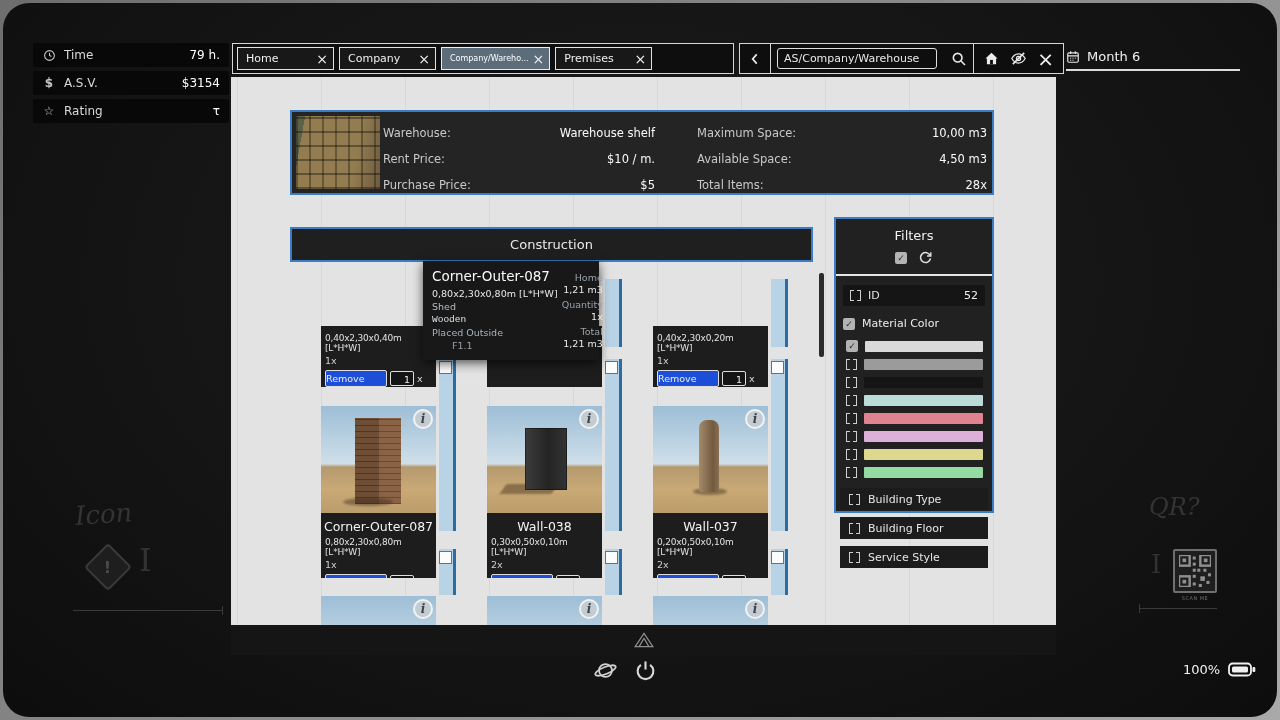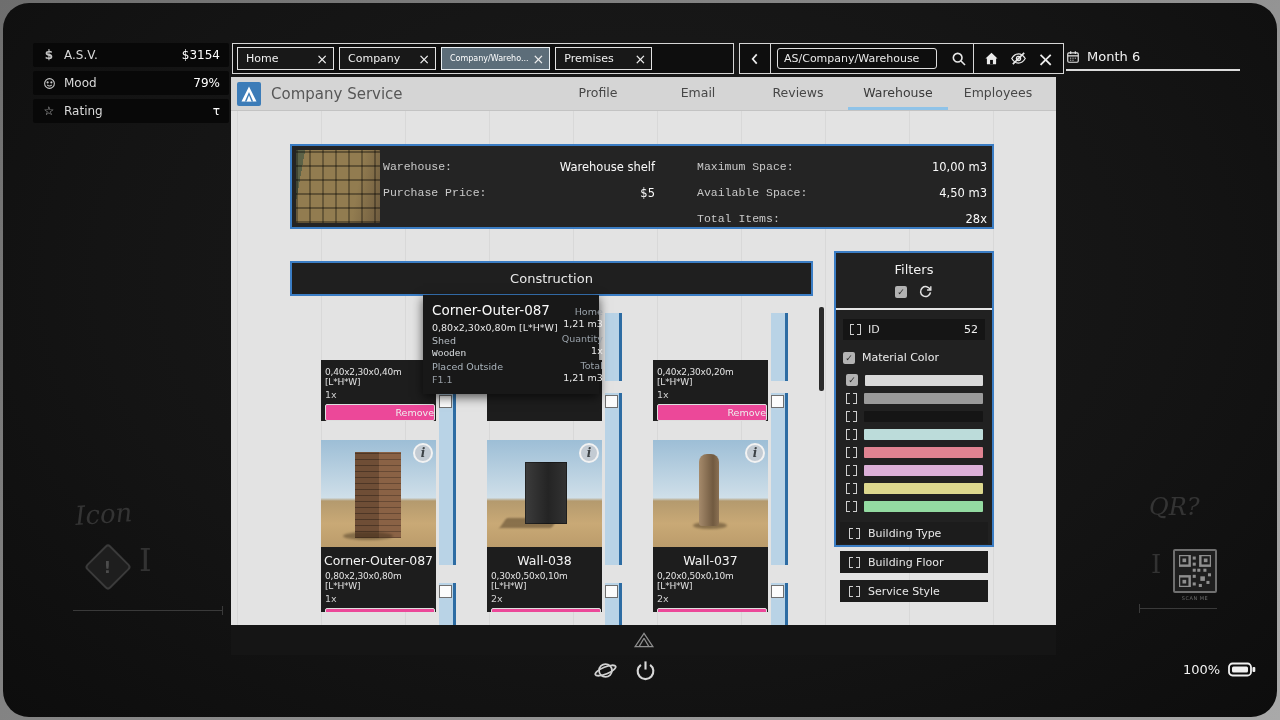--- a/index.html
+++ b/index.html
@@ -51,55 +51,55 @@
   
   .info-panel{left:59px;top:33px;width:704px;height:85px;border:2px solid #3b7dc4;background:#242424;box-sizing:border-box;}
   .thumb{position:absolute;left:4px;top:4px;width:84px;height:73px;border-radius:1px;
     background:linear-gradient(180deg,#8a7a52,#6e5b3e);
     background-image:repeating-linear-gradient(0deg,rgba(0,0,0,.35) 0 2px,transparent 2px 14px),
       repeating-linear-gradient(90deg,rgba(0,0,0,.3) 0 2px,transparent 2px 13px),
       linear-gradient(100deg,#5c6247 0 9px,#927c50 9px 70%,#6e5b3e 100%);}
   .icol{position:absolute;top:8px;}
   .icolL{left:91px;width:272px;} .icolR{left:405px;width:290px;}
   .irow{display:flex;justify-content:space-between;height:26px;line-height:26px;font-size:11.5px;}
-  .il{color:#c9c9c9;font-family:Liberation Mono, monospace;} .iv{color:#fafafa;}
+  .il{color:#c9c9c9;} .iv{color:#fafafa;}
   
   .constr{left:59px;top:150px;width:523px;height:35px;border:2px solid #3b7dc4;background:#1f1f1f;
     box-sizing:border-box;display:flex;align-items:center;justify-content:center;
     font-size:13px;color:#e9e9e9;}
   .scroll-thumb{left:588px;top:196px;width:5px;height:84px;background:#2b2b2b;border-radius:2px;}
   
   .card{position:absolute;width:115px;background:#1d1d1d;color:#ddd;box-sizing:border-box;overflow:hidden;margin-top:47px;}
   .cstrip{position:absolute;width:14px;background:#b9d3e6;border-right:3px solid #2d6ca3;}
   .ccheck{position:absolute;width:13px;height:13px;background:#fcfcfc;border:1px solid #6f6f6f;box-sizing:border-box;}
   .cimg{height:107px;position:relative;overflow:hidden;
     background:linear-gradient(180deg,#9dbed6 0%,#cfdfe9 54%,#b49a6e 57%,#c9a976 78%,#bb9c6b 100%);}
   .cimg.stub{height:46px;background:linear-gradient(180deg,#9dbed6,#c2d7e5);}
   .iinfo{position:absolute;top:3px;right:3px;width:20px;height:20px;border-radius:50%;
     background:#c3cbd3;border:2px solid #f2f2f2;color:#3d4246;display:flex;align-items:center;
     justify-content:center;font:italic bold 12px "DejaVu Serif",serif;box-sizing:border-box;}
   .cname{text-align:center;font-size:12.5px;color:#f3f3f3;margin-top:6px;}
   .cdims{font-size:9px;letter-spacing:-.2px;color:#e2e2e2;padding:3px 4px 0;}
   .ccount{font-size:9.5px;color:#cfcfcf;padding:2px 4px 0;}
   .cctrl{display:flex;align-items:center;gap:3px;padding:4px 4px 6px;}
-  .btn-remove{flex:0 0 60px;height:15px;border:1px solid #dedede;border-radius:2px;background:#ec4899;
-    color:#eee;font-size:9.5px;text-align:right;line-height:15px;padding-left:48px;}
+  .btn-remove{flex:0 0 60px;height:15px;border:1px solid #dedede;border-radius:2px;background:#1d4ed8;
+    color:#eee;font-size:9.5px;text-align:left;line-height:15px;}
   .qty{width:24px;height:15px;border:1px solid #dedede;border-radius:2px;background:#141414;color:#eee;
     font-size:9.5px;text-align:right;padding-right:3px;line-height:15px;box-sizing:border-box;}
   .qx{font-size:9.5px;color:#ddd;}
   
   .art{position:absolute;}
   .art-shadow{position:absolute;background:rgba(60,45,25,.45);filter:blur(1px);}
   
   .tip{left:192px;top:184px;width:176px;background:#181818;box-shadow:0 3px 10px rgba(0,0,0,.65);
     padding:7px 9px 8px;box-sizing:border-box;z-index:6;}
   .tipflex{display:flex;justify-content:space-between;gap:4px;}
   .tip-title{font-size:13.5px;color:#fafafa;margin-bottom:3px;white-space:nowrap;}
   .tl{font-size:9.5px;line-height:13px;white-space:nowrap;}
-  .tl0{color:#e8e8e8;}.tl1{color:#b6bdc3;}.tl2{color:#dfe3e6;font-family:Liberation Mono, monospace;}.tl3{color:#a9b3bb;}.tl4{color:#979ea5;}
+  .tl0{color:#e8e8e8;}.tl1{color:#b6bdc3;}.tl2{color:#dfe3e6;font-family:Liberation Mono, monospace;}.tl3{color:#a9b3bb;}.tl4{color:#979ea5;margin-left:20px;}
   .tstats{text-align:right;flex:0 0 auto;padding-top:1px;}
   .ts-lab{font-size:9.5px;color:#98a0a8;line-height:12px;margin-top:3px;}
   .ts-val{font-size:9.5px;color:#e9e9e9;line-height:12px;}
   
   .filters{left:603px;top:140px;width:160px;height:296px;border:2px solid #3b7dc4;background:#212121;box-sizing:border-box;}
   .ftitle{text-align:center;font-size:13px;color:#f1f1f1;padding-top:9px;}
   .ficons{display:flex;justify-content:center;align-items:center;gap:11px;margin-top:7px;}
   .fdivider{border-top:2px solid #e6e6e6;margin-top:9px;}
   .fid{margin:9px 7px 0;background:#151515;height:21px;display:flex;align-items:center;gap:7px;
     padding:0 7px;font-size:11px;color:#e2e2e2;}
@@ -170,36 +170,34 @@
       <rect x="13" y="19" width="2" height="2"></rect>
         <rect x="18" y="17" width="2" height="2"></rect>
     </svg>
   </div>
   <div class="abs qrtxt">SCAN ME</div>
   <div class="abs d-line d-lineR"></div>
 
   <div class="abs stats" id="stats">
       <div class="stat-row">
         <span class="stat-ic">
+          <svg width="13" height="13" viewBox="0 0 24 24" fill="none" stroke="#c8c8c8" stroke-width="2">
+            <circle cx="12" cy="12" r="9"></circle>
+            <path d="M12 7v5l3.5 2"></path>
+          </svg>
+        </span>
+        <span>Time</span>
+        <span class="stat-val">79 h.</span>
+      </div>
+      <div class="stat-row">
+        <span class="stat-ic">
           <b>$</b>
         </span>
         <span>A.S.V.</span>
         <span class="stat-val">$3154</span>
-      </div>
-      <div class="stat-row">
-        <span class="stat-ic">
-          <svg width="13" height="13" viewBox="0 0 24 24" fill="none" stroke="#c8c8c8" stroke-width="2">
-            <circle cx="12" cy="12" r="9"></circle>
-            <circle cx="8.5" cy="10" r="1" fill="#c8c8c8"></circle>
-            <circle cx="15.5" cy="10" r="1" fill="#c8c8c8"></circle>
-            <path d="M8 14.5c1 1.5 2.5 2.2 4 2.2s3-.7 4-2.2"></path>
-          </svg>
-        </span>
-        <span>Mood</span>
-        <span class="stat-val">79%</span>
       </div>
       <div class="stat-row">
         <span class="stat-ic">☆</span>
         <span>Rating</span>
         <span class="stat-val">τ</span>
       </div>
     </div>
 
   <div class="abs month">
     <span>
@@ -258,46 +256,33 @@
           <path d="M2.5 12 C5.5 7.2 9 5.5 12 5.5 C15 5.5 18.5 7.2 21.5 12 C18.5 16.8 15 18.5 12 18.5 C9 18.5 5.5 16.8 2.5 12 Z"></path>
           <circle cx="12" cy="12" r="3"></circle>
             <path d="M4 20 L20 4" stroke-width="2.4"></path>
         </svg>
       </span>
       <span class="xclose">×</span>
     </div>
   </div>
 
   <div class="abs page">
-    <div class="phdr">
-      <div class="plogo">
-        <svg width="20" height="20" viewBox="0 0 24 24">
-            <path d="M12 3 L21 21 H3 Z" fill="#fff"></path>
-            <path d="M12 9.5 L17 21 H7 Z" fill="#3c7cb8"></path>
-            <path d="M12 13.5 L15 21 H9 Z" fill="#fff"></path>
-          </svg>
-      </div>
-      <div class="ptitle">Company Service</div>
-      <div class="pnav" id="pnav">
-          <div class="pnav-item">Profile</div>
-          <div class="pnav-item">Email</div>
-          <div class="pnav-item">Reviews</div>
-          <div class="pnav-item active">Warehouse</div>
-          <div class="pnav-item">Employees</div>
-        </div>
-    </div>
 
     <div class="pbody" id="pbody">
 
       <div class="abs info-panel">
         <div class="thumb"></div>
         <div class="icol icolL" id="infoL">
             <div class="irow">
               <span class="il">Warehouse:</span>
               <span class="iv">Warehouse shelf</span>
+            </div>
+            <div class="irow">
+              <span class="il">Rent Price:</span>
+              <span class="iv">$10 / m.</span>
             </div>
             <div class="irow">
               <span class="il">Purchase Price:</span>
               <span class="iv">$5</span>
             </div>
           </div>
         <div class="icol icolR" id="infoR">
             <div class="irow">
               <span class="il">Maximum Space:</span>
               <span class="iv">10,00 m3</span>

